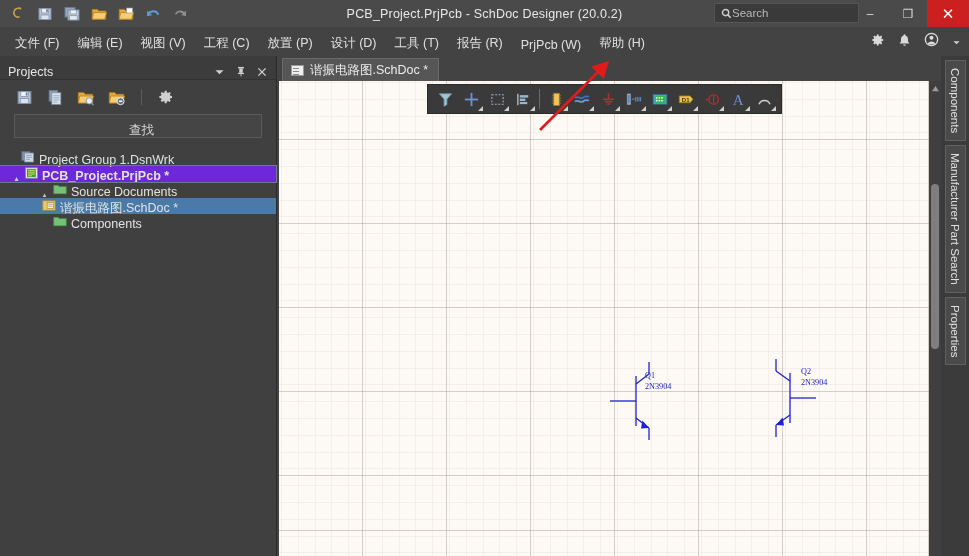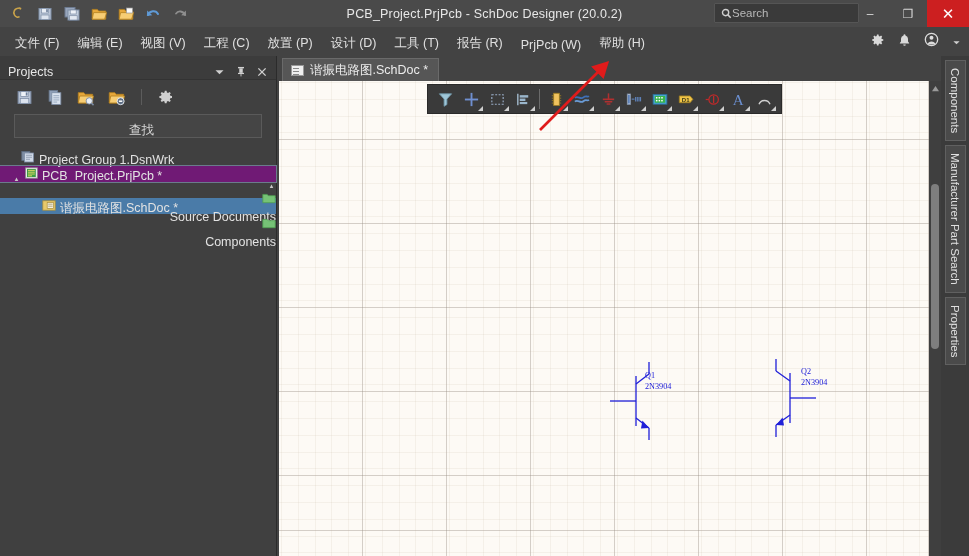--- a/index.html
+++ b/index.html
@@ -78,26 +78,26 @@
     height: 24px; background: #454545; border: 1px solid #5a5a5a;
     display: flex; align-items: center; gap: 7px; padding-left: 7px; flex-direction: column;
   }
   .find-box .fv { font-size: 12.5px; color: #d8d8d8; }
 
   .tree { margin-top: 12px; font-size: 12.5px; color: #e2e2e2; }
   .tree-row {
     height: 16px; display: flex; align-items: flex-end; gap: 4px; padding-left: 8px;
     white-space: nowrap;
   }
-  .tree-row.sel-outline { outline: 1px solid #6b7b8c; background: #701a75; }
+  .tree-row.sel-outline { outline: 1px solid #6b7b8c; background: #6d28d9; font-weight: bold; }
   .tree-row.sel-blue { background: #4a7ba8; }
   .tw-arrow {
     width: 9px; font-size: 7px; color: #c8c8c8; text-align: center; line-height: 1;
   }
-  .ind1 { padding-left: 12px; } .ind2 { padding-left: 25px; flex-direction: column; } .ind3 { padding-left: 42px; }
+  .ind1 { padding-left: 12px; } .ind2 { padding-left: 40px; } .ind3 { padding-left: 42px; }
   .tree-label { line-height: 1; }
 
   
   .editor { position: absolute; left: 277px; top: 56px; right: 28px; bottom: 0; background: #434343; }
   .tabstrip { height: 25px; background: #434343; display: flex; align-items: flex-end; padding-left: 5px; }
   .doc-tab {
     height: 23px; background: #565656; display: flex; align-items: center; gap: 6px;
     padding: 0 10px 0 8px; font-size: 12.5px; color: #ececec;
     border-top: 1px solid #6a6a6a; border-left: 1px solid #6a6a6a; border-right: 1px solid #6a6a6a;
   }

